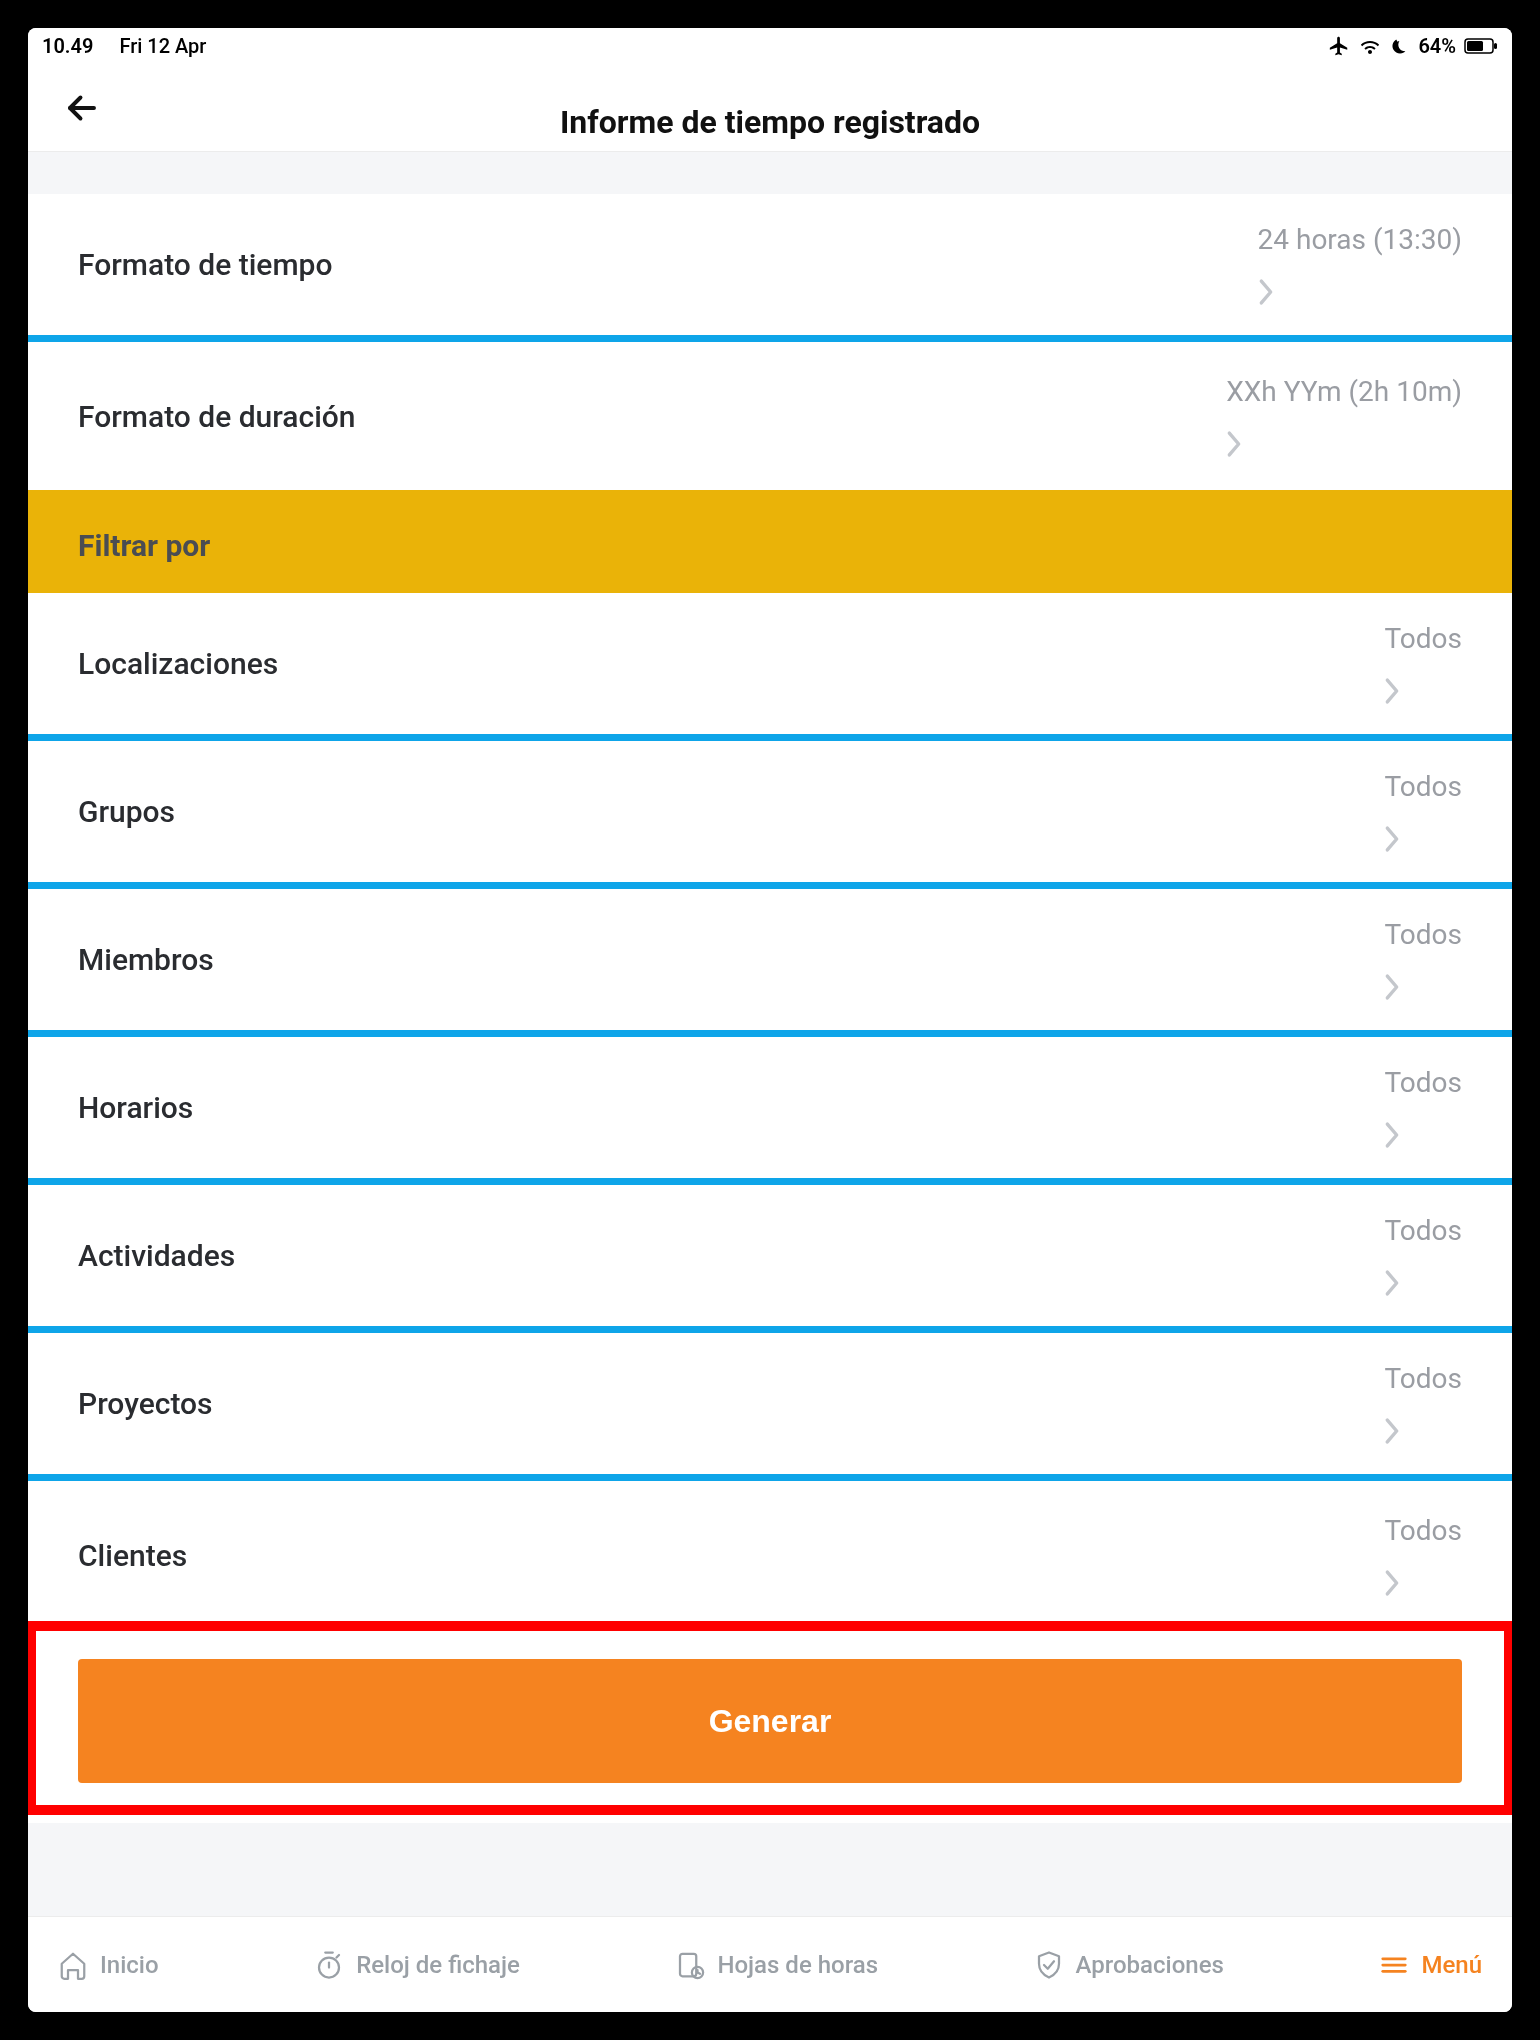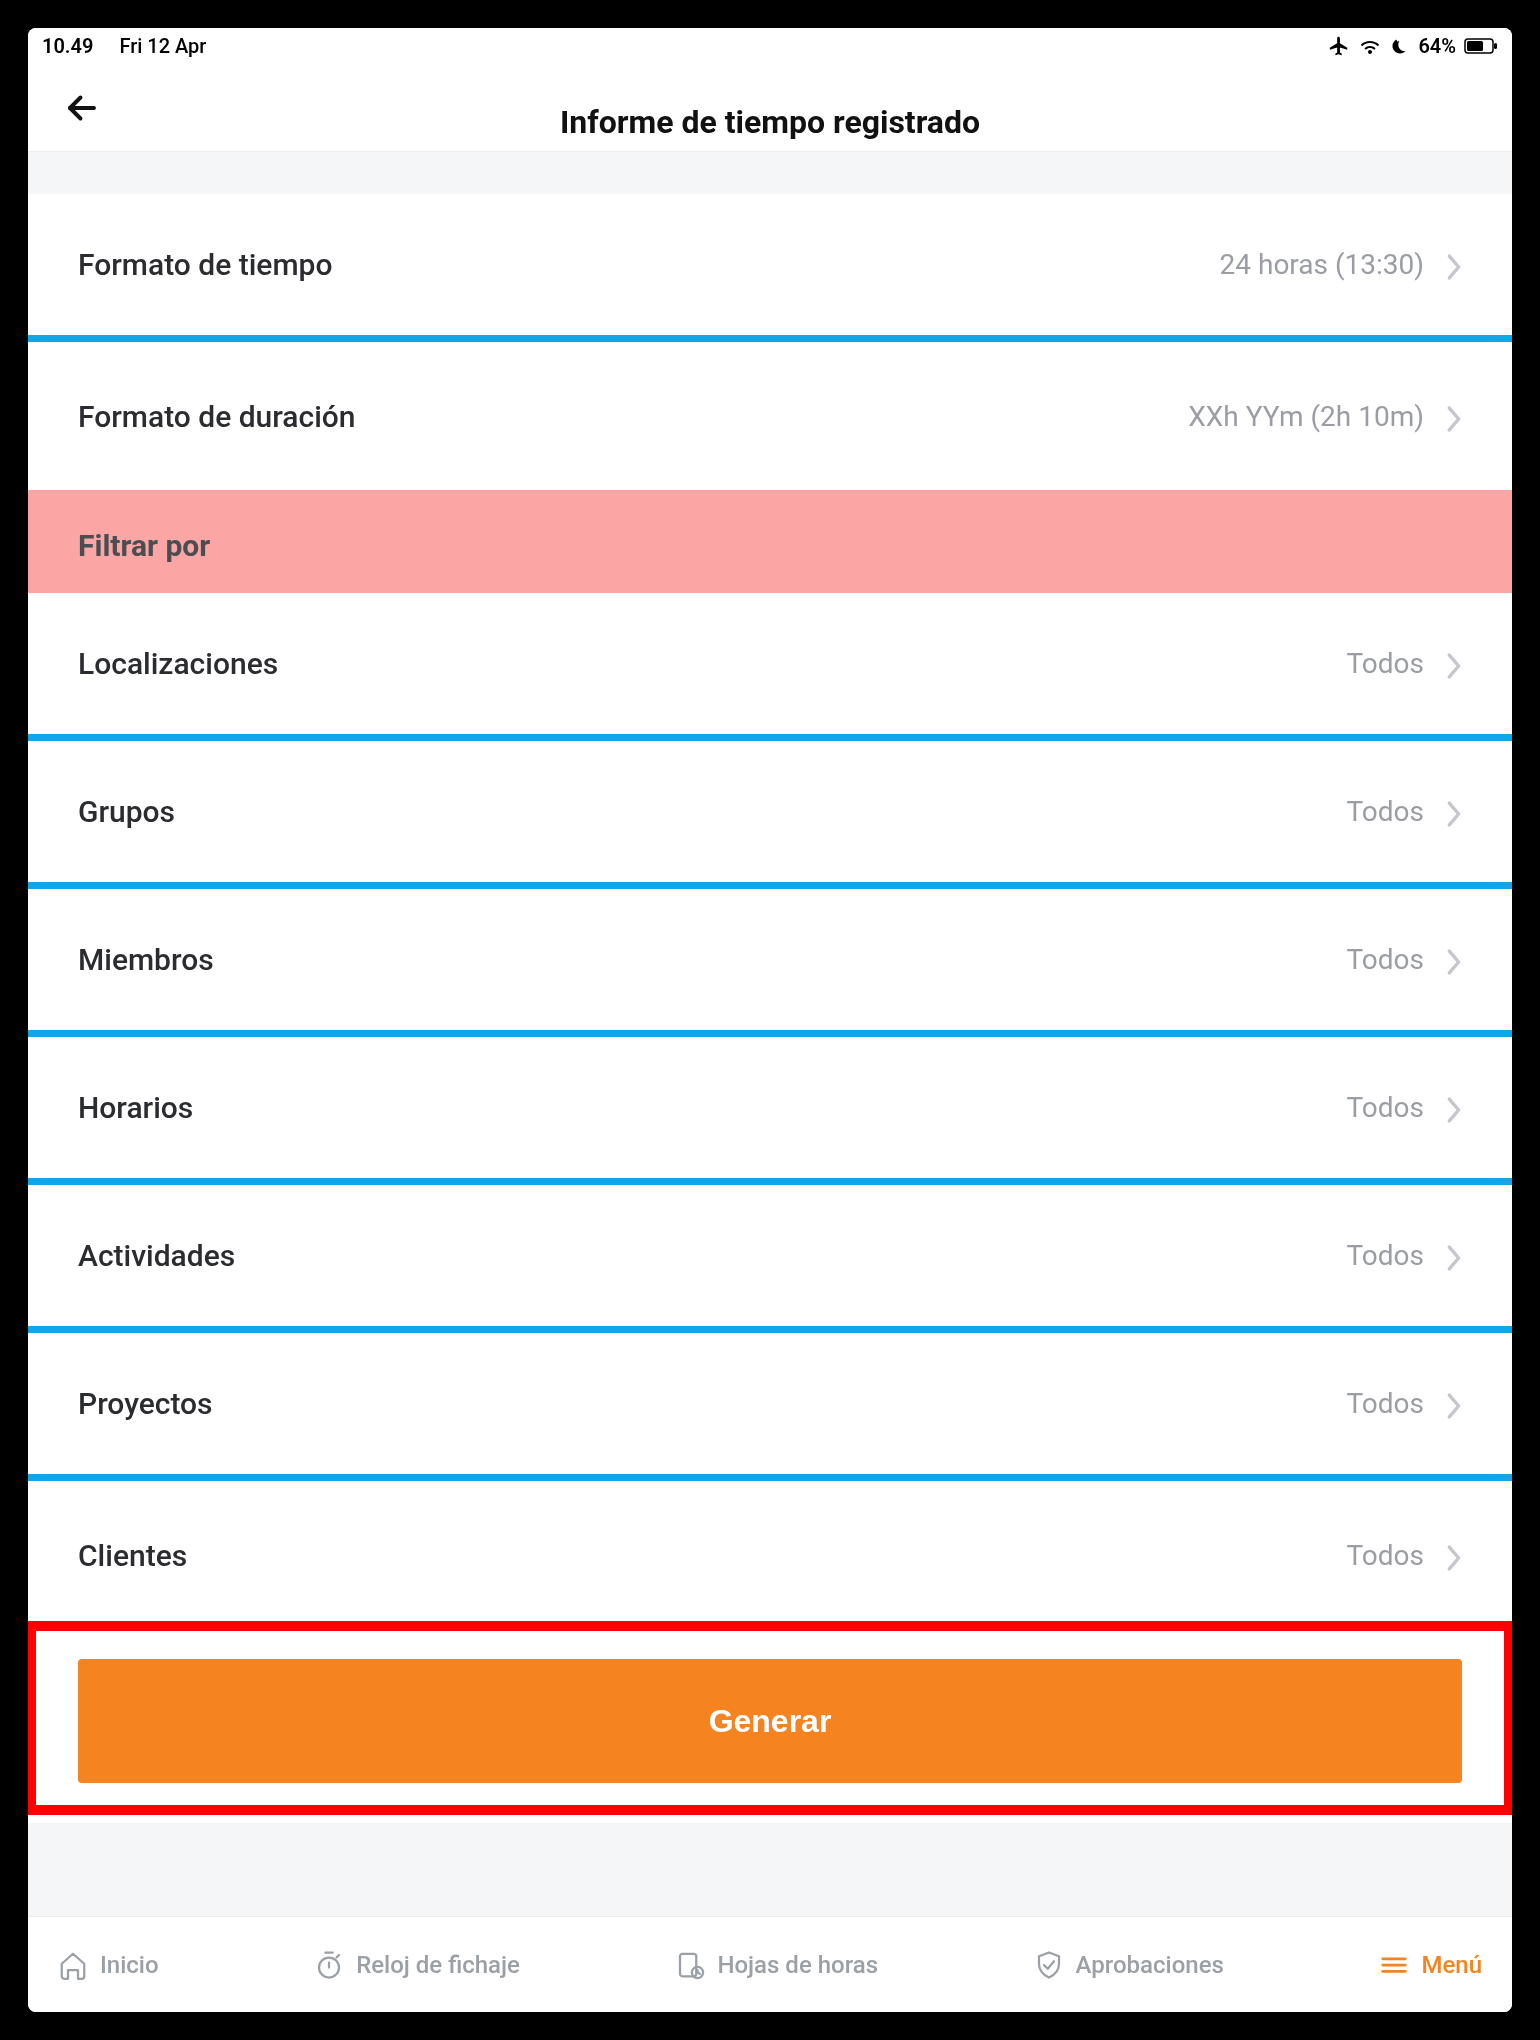--- a/index.html
+++ b/index.html
@@ -73,21 +73,21 @@
   
   .content {
     flex: 1;
     overflow-y: auto;
     background: #f5f6f8;
     display: flex;
     flex-direction: column;
   }
   .gap-block { height: 42px; background: #f5f6f8; }
   .section-header {
-    background: #fca5a5;
+    background: #eab308;
     padding: 38px 40px 30px 50px;
     font-size: 30px;
     font-weight: 700;
     color: #4a4d52;
   }
   .row {
     background: #fff;
     min-height: 148px;
     display: flex;
     align-items: center;
@@ -97,22 +97,23 @@
     cursor: pointer;
   }
   .row:last-of-type { border-bottom: none; }
   .row-label {
     font-size: 30px;
     font-weight: 500;
     color: #2a2c30;
   }
   .row-right {
     display: flex;
-    align-items: flex-end;
+    align-items: flex-start;
     gap: 22px;
+    flex-direction: column;
   }
   .row-value {
     font-size: 28px;
     color: #9a9da3;
   }
   .chevron {
     color: #c4c7cc;
     display: flex;
     align-items: center;
   }

